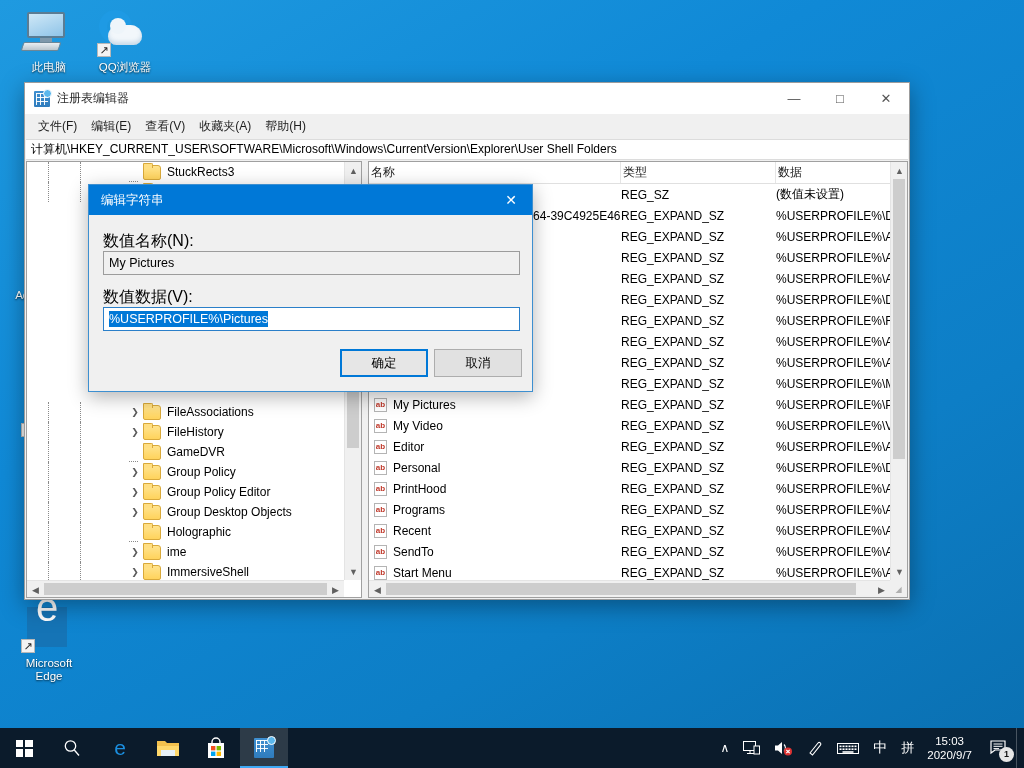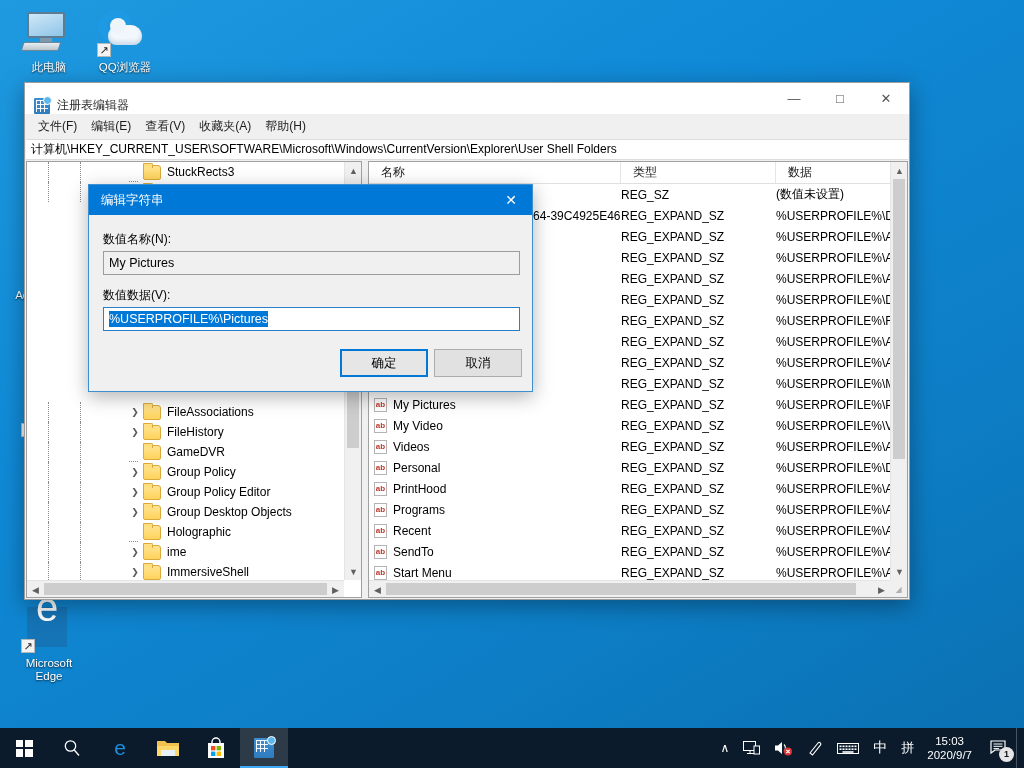--- a/index.html
+++ b/index.html
@@ -167,21 +167,21 @@
     position: absolute;
     left: 24px; top: 82px;
     width: 886px; height: 518px;
     background: #f0f0f0;
     border: 1px solid #9c9c9c;
     box-shadow: 0 6px 22px rgba(0,0,0,.35);
   }
   #regtitle {
     height: 32px;
     background: #ffffff;
-    display: flex; align-items: flex-end;
+    display: flex; align-items: center;
     border-bottom: 1px solid #f0f0f0;
   }
   .reg-ico {
     width: 16px; height: 16px; margin: 0 7px 0 9px;
     position: relative;
     background:
       linear-gradient(#3f8fd0,#2f7cbd);
     border-radius: 1px;
   }
   .reg-ico:before {
@@ -299,21 +299,21 @@
   }
   #listheader {
     height: 22px;
     display: flex;
     background: #fff;
     border-bottom: 1px solid #e0e0e0;
     font-size: 12px; color: #1a1a1a;
   }
   #listheader .hc {
     display: flex; align-items: center;
-    padding-left: 12px;
+    padding-left: 2px;
     border-right: 1px solid #e5e5e5;
   }
   .col-name { width: 252px; }
   .col-type { width: 155px; }
   .col-data { flex: 1; border-right: none !important; }
 
   #listrows {
     position: absolute; left: 0; top: 22px; right: 17px; bottom: 17px;
     overflow: hidden;
   }
@@ -386,21 +386,21 @@
     flex: 1; padding-left: 12px; font-size: 12.5px;
   }
   #dlgclose {
     width: 42px; height: 30px;
     display: flex; align-items: center; justify-content: center;
     font-size: 14px; color: #fff;
   }
 
   .dlg-label {
     position: absolute;
-    font-size: 12px; color: #000;
+    font-size: 16px; color: #000;
   }
   .dlg-input {
     position: absolute;
     height: 24px;
     background: #f0f0f0;
     border: 1px solid #9c9c9c;
     font-size: 12.5px; color: #000;
     display: flex; align-items: center;
     padding-left: 5px;
     font-family: "Liberation Sans", sans-serif;
@@ -808,21 +808,21 @@
             <div class="lc col-type">
                 <span>REG_EXPAND_SZ</span>
               </div>
             <div class="lc col-data">
                 <span>%USERPROFILE%\Videos</span>
               </div>
           </div>
           <div class="lrow">
             <div class="lc col-name">
                 <span class="abico">ab</span>
-                <span>Videos</span>
+                <span>Editor</span>
               </div>
             <div class="lc col-type">
                 <span>REG_EXPAND_SZ</span>
               </div>
             <div class="lc col-data">
                 <span>%USERPROFILE%\AppData\Roaming</span>
               </div>
           </div>
           <div class="lrow">
             <div class="lc col-name">

